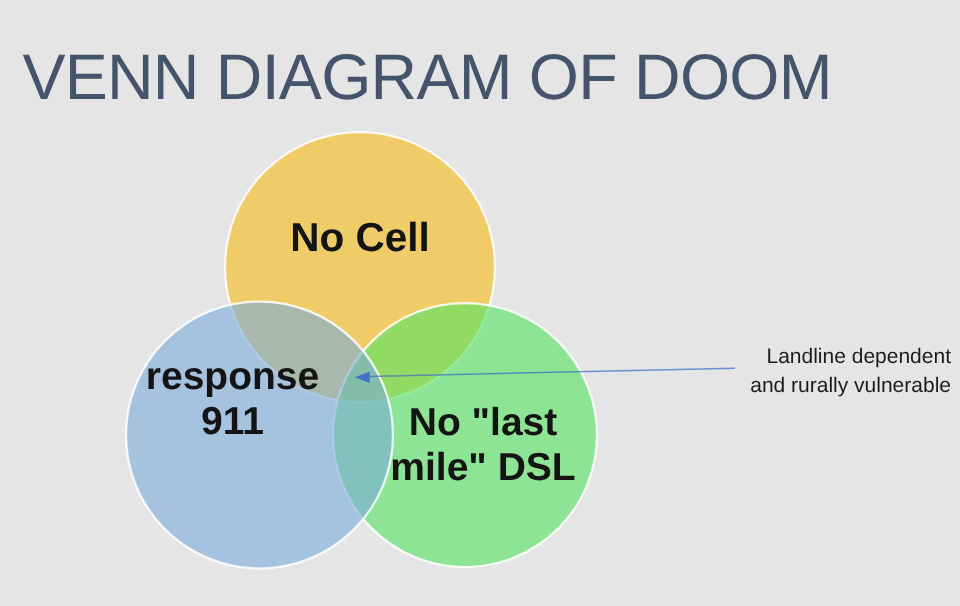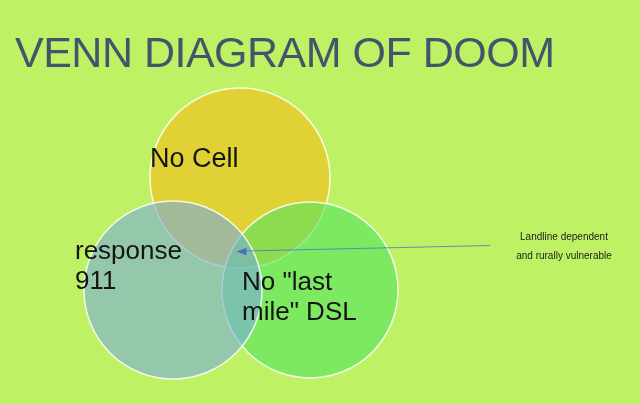--- a/index.html
+++ b/index.html
@@ -1,35 +1,35 @@
 <!DOCTYPE html>
 <html><head>
 <meta charset="utf-8">
 <style>
   html,body{margin:0;padding:0;background:#fff;}
   #slide{
-    position:relative;width:640px;height:404px;background:#bef264;
+    position:relative;width:640px;height:404px;background:#e5e5e5;
     font-family:"Liberation Sans",sans-serif;overflow:hidden;
   }
   .slide-title{
     position:absolute;left:15px;top:31px;margin:0;
     font-size:43px;line-height:1.0;font-weight:300;letter-spacing:-0.5px;
     color:#44546A;white-space:nowrap;
   }
   .venn-svg{position:absolute;left:0;top:0;}
   .circle-label{
-    position:absolute;color:#141414;
-    font-size:26px;line-height:30px;font-weight:400;
+    position:absolute;text-align:center;color:#141414;
+    font-size:26px;line-height:30px;font-weight:700;
   }
   .label-no-cell{left:150px;top:142px;width:180px;font-size:27px;line-height:32px;}
   .label-911{left:75px;top:235px;width:160px;}
   .label-dsl{left:242px;top:266px;width:160px;}
   .annotation{
     position:absolute;left:494px;top:228px;width:140px;
-    font-size:10px;line-height:18.5px;color:#1c1c1c;text-align:center;
+    font-size:14px;line-height:18.5px;color:#1c1c1c;text-align:right;
   }
   .line{display:block;}
 </style>
 </head>
 <body>
 
 <div id="slide">
 
   <h1 class="slide-title">VENN DIAGRAM OF DOOM</h1>
 

